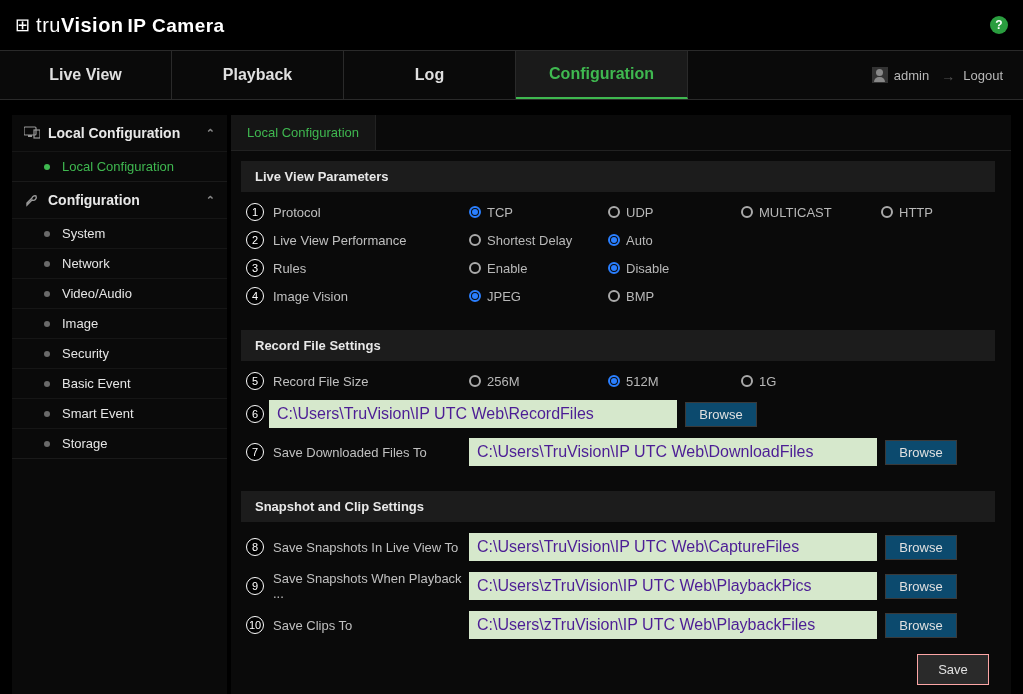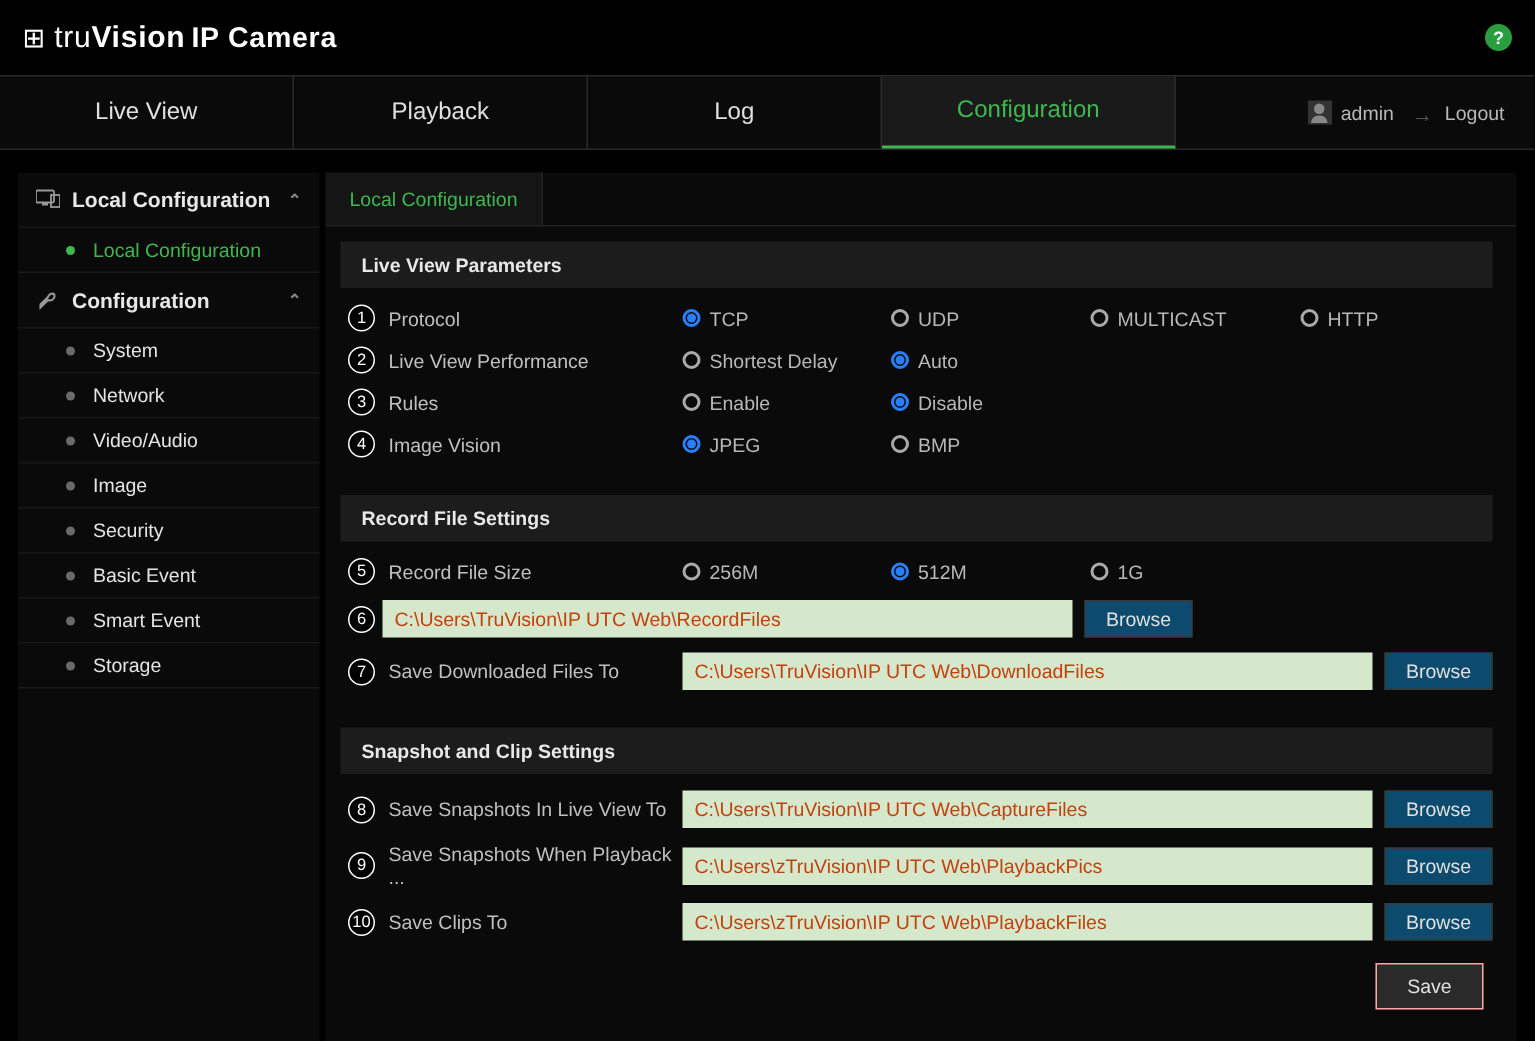--- a/index.html
+++ b/index.html
@@ -50,28 +50,28 @@
     }
     .nav-bar {
       display: flex;
       align-items: center;
       border-top: 1px solid #2a2a2a;
       border-bottom: 1px solid #2a2a2a;
       height: 50px;
       background: #0a0a0a;
     }
     .nav-tab {
-      width: 196px;
+      width: 172px;
       height: 100%;
       display: flex;
       align-items: center;
       justify-content: center;
       font-size: 16px;
       color: #e0e0e0;
-      font-weight: normal;
+      font-weight: bold;
       border-right: 1px solid #2a2a2a;
       cursor: pointer;
     }
     .nav-tab.active {
       color: #3fb850;
       border-bottom: 2px solid #3fb850;
       background: #1a1a1a;
     }
     .nav-right {
       margin-left: auto;
@@ -276,23 +276,23 @@
       position: absolute;
       top: 1px; left: 1px;
       width: 6px; height: 6px;
       background: #2a7fff;
       border-radius: 50%;
     }
     .path-input {
       background: #d6e8cc;
       border: none;
       padding: 5px 8px;
-      font-size: 13px;
-      width: 460px;
-      color: #c2410c;
+      font-size: 16px;
+      width: 408px;
+      color: #4c1d95;
       outline: none;
     }
     .browse-btn {
       background: #0c4a6e;
       border: 1px solid #3a3a3a;
       color: #e0e0e0;
       padding: 4px 0;
       width: 72px;
       text-align: center;
       font-size: 13px;

